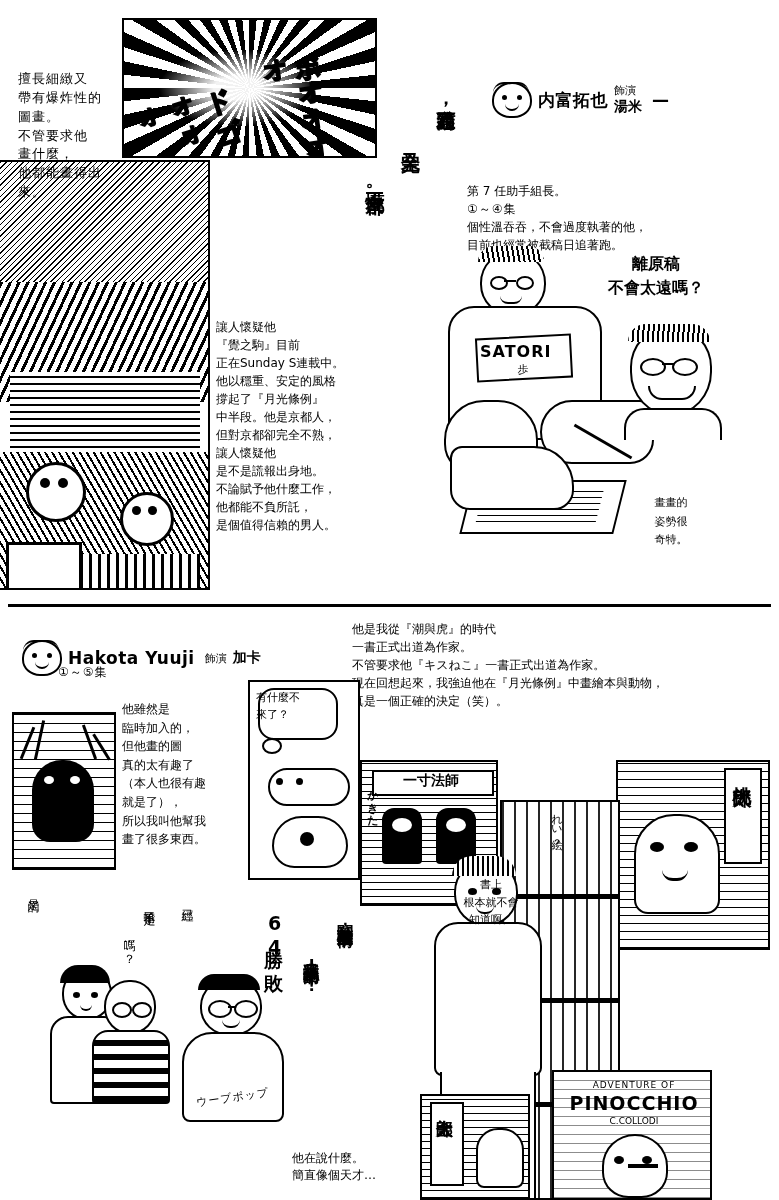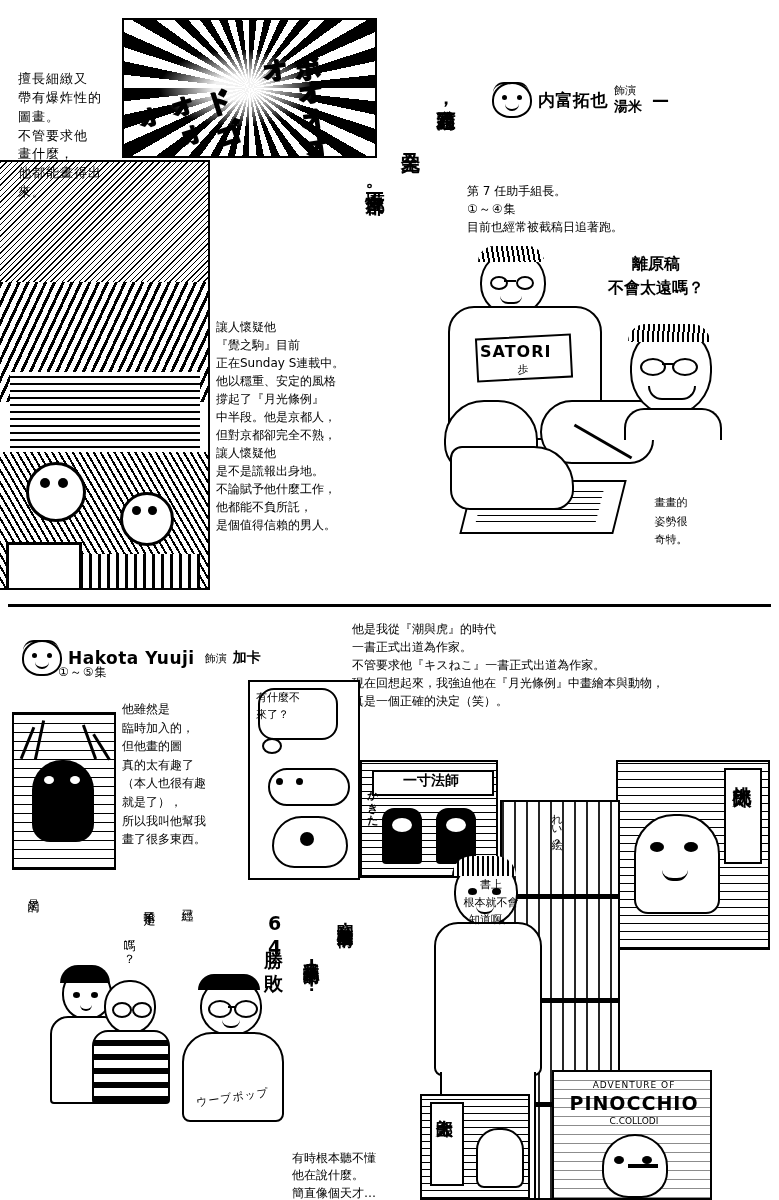--- a/index.html
+++ b/index.html
@@ -104,20 +104,21 @@
     <div style="display:flex;flex-direction:column;align-items:flex-start;line-height:1.25;">
       <span class="role">飾演</span>
       <span class="rolebig">湯米</span>
     </div>
     <div class="nm" style="margin-left:4px;">—</div>
   </div>
 
   <div class="cap htext mid" style="left:467px;top:146px;width:280px;margin-top:36px;">
     <div>第 7 任助手組長。</div>
     <div class="eps">①～④集</div>
+    <div>個性溫吞吞，不會過度執著的他，</div>
     <div>目前也經常被截稿日追著跑。</div>
   </div>
 
   <div class="panel" style="left:420px;top:250px;width:260px;height:320px;">
 
     <div style="position:absolute;left:60px;top:0;width:62px;height:62px;border:2px solid #000;border-radius:50% 50% 48% 48%;background:#fff;"></div>
     <div style="position:absolute;left:58px;top:-4px;width:66px;height:16px;background:repeating-linear-gradient(80deg,#000 0 2px,#fff 2px 5px);border-radius:30px 30px 0 0;"></div>
     <div style="position:absolute;left:70px;top:26px;width:14px;height:10px;border:2px solid #000;border-radius:50%;background:#fff;"></div>
     <div style="position:absolute;left:96px;top:26px;width:14px;height:10px;border:2px solid #000;border-radius:50%;background:#fff;"></div>
     <div style="position:absolute;left:84px;top:30px;width:12px;height:2px;background:#000;"></div>
@@ -215,21 +216,21 @@
     <div style="position:absolute;left:26px;top:96px;width:7px;height:7px;background:#000;border-radius:50%;"></div>
     <div style="position:absolute;left:46px;top:96px;width:7px;height:7px;background:#000;border-radius:50%;"></div>
     <div style="position:absolute;left:22px;top:134px;width:72px;height:48px;border:2px solid #000;border-radius:40px 40px 30px 30px;background:#fff;"></div>
     <div style="position:absolute;left:50px;top:150px;width:14px;height:14px;background:#000;border-radius:50%;"></div>
   </div>
   <div class="cap small" style="left:256px;top:690px;width:62px;line-height:1.5;text-align:left;">
     <div>有什麼不</div>
     <div>來了？</div>
   </div>
 
-  <div class="panel art" style="left:360px;top:760px;width:138px;height:118px;">
+  <div class="panel art" style="left:360px;top:760px;width:138px;height:146px;">
     <div style="position:absolute;left:0;top:0;width:100%;height:100%;background:repeating-linear-gradient(0deg,#000 0 1px,#fff 1px 7px);"></div>
     <div style="position:absolute;left:10px;top:8px;width:118px;height:22px;background:#fff;border:2px solid #000;"></div>
     <div style="position:absolute;left:14px;top:10px;width:110px;text-align:center;font-size:14px;font-weight:bold;">一寸法師</div>
     <div style="position:absolute;left:20px;top:46px;width:40px;height:56px;background:#000;border-radius:12px 12px 4px 4px;"></div>
     <div style="position:absolute;left:74px;top:46px;width:40px;height:56px;background:#000;border-radius:12px 12px 4px 4px;"></div>
     <div style="position:absolute;left:30px;top:56px;width:20px;height:14px;background:#fff;border-radius:50%;"></div>
     <div style="position:absolute;left:84px;top:56px;width:20px;height:14px;background:#fff;border-radius:50%;"></div>
   </div>
   <div class="cap small" style="left:364px;top:782px;writing-mode:vertical-rl;font-weight:bold;">かきた</div>
 
@@ -316,18 +317,17 @@
 
   <div class="cap vtext mid" style="left:24px;top:890px;height:80px;">是的…</div>
   <div class="cap vtext mid" style="left:140px;top:902px;height:90px;">輸了不是</div>
   <div class="cap vtext mid" style="left:120px;top:930px;height:70px;">嗎…？</div>
   <div class="cap vtext mid" style="left:178px;top:900px;height:60px;">已經</div>
   <div class="cap vtext" style="left:260px;top:912px;height:110px;font-size:19px;font-weight:bold;">6勝4敗</div>
   <div class="cap vtext" style="left:300px;top:950px;height:140px;font-size:16px;font-weight:bold;">我是不認輸的!!</div>
   <div class="cap vtext" style="left:334px;top:912px;height:170px;font-size:16px;font-weight:bold;">關於吉娃娃的事情，</div>
 
   <div class="cap htext mid" style="left:292px;top:1150px;width:220px;line-height:1.45;">
-    <div>有時根本聽不懂</div>
     <div>他在說什麼。</div>
     <div>簡直像個天才…</div>
   </div>
 
 </div>
 
 </body></html>

